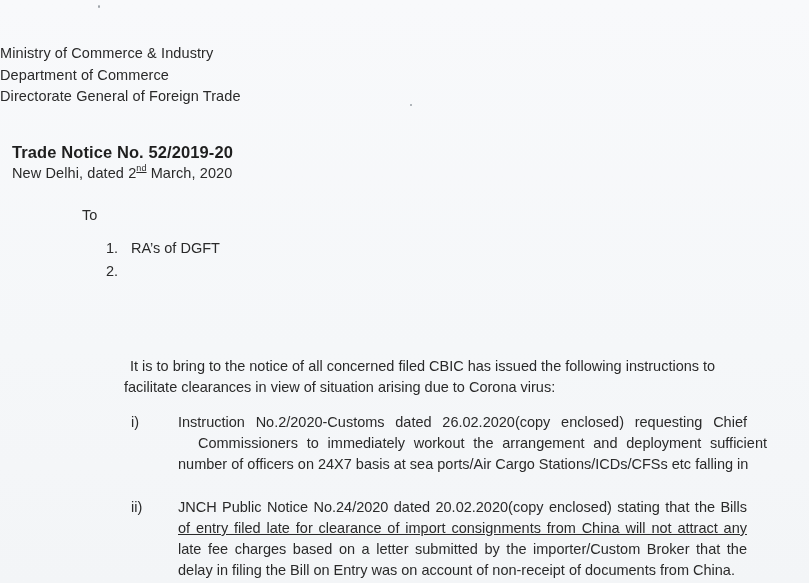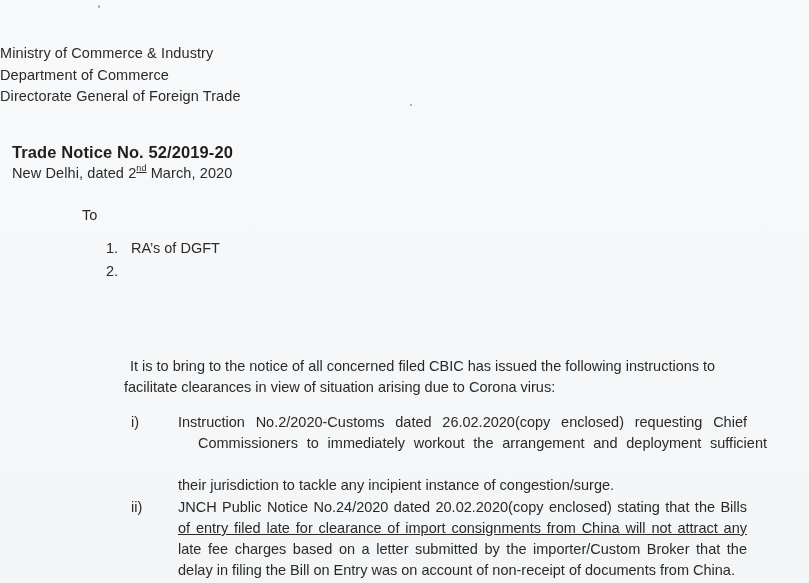--- a/index.html
+++ b/index.html
@@ -75,21 +75,21 @@
 
   <div class="abs" style="left:106px;top:263px;">2.</div>
 
 
   <div class="abs" style="left:130px;top:358px;">It is to bring to the notice of all concerned filed CBIC has issued the following instructions to</div>
   <div class="abs" style="left:82px;top:379px;margin-left:42px;">facilitate clearances in view of situation arising due to Corona virus:</div>
 
   <div class="abs" style="left:131px;top:414px;">i)</div>
   <div class="just" style="left:178px;top:414px;width:569px;">Instruction No.2/2020-Customs dated 26.02.2020(copy enclosed) requesting Chief</div>
   <div class="just" style="left:178px;top:435px;width:569px;margin-left:20px;">Commissioners to immediately workout the arrangement and deployment sufficient</div>
-  <div class="abs" style="left:178px;top:477px;">their jurisdiction to tackle any incipient instance of congestion/surge.</div>
+  <div class="just" style="left:178px;top:456px;width:569px;">number of officers on 24X7 basis at sea ports/Air Cargo Stations/ICDs/CFSs etc falling in</div>
 
   <div class="abs" style="left:131px;top:499px;">ii)</div>
   <div class="just" style="left:178px;top:499px;width:569px;">JNCH Public Notice No.24/2020 dated 20.02.2020(copy enclosed) stating that the Bills</div>
   <div class="just" style="left:178px;top:520px;width:569px;text-decoration:underline;">of entry filed late for clearance of import consignments from China will not attract any</div>
   <div class="just" style="left:178px;top:541px;width:569px;">late fee charges based on a letter submitted by the importer/Custom Broker that the</div>
   <div class="abs" style="left:178px;top:562px;">delay in filing the Bill on Entry was on account of non-receipt of documents from China.</div>
 
 </div>
 
 </body></html>

